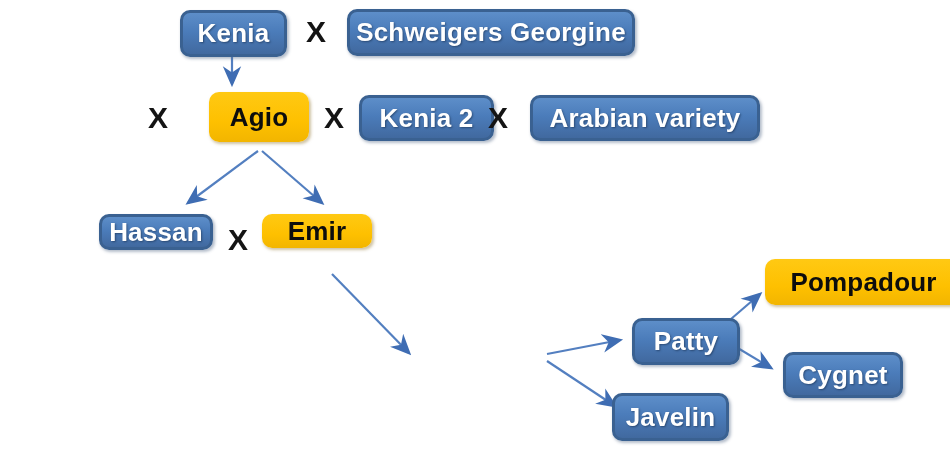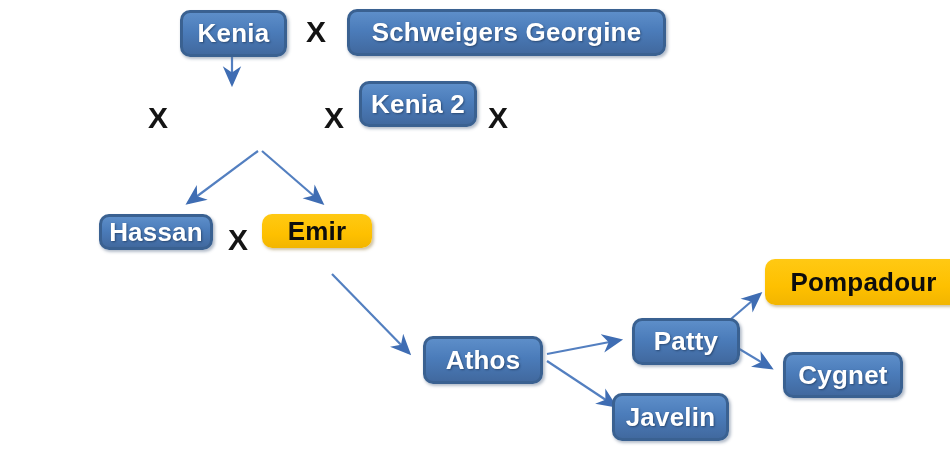--- a/index.html
+++ b/index.html
@@ -63,31 +63,32 @@
     <line x1="262" y1="151" x2="322" y2="203" marker-end="url(#ah)"></line>
     <line x1="332" y1="274" x2="409" y2="353" marker-end="url(#ah)"></line>
     <line x1="547" y1="354" x2="620" y2="340" marker-end="url(#ah)"></line>
     <line x1="547" y1="361" x2="615" y2="406" marker-end="url(#ah)"></line>
     <line x1="731" y1="319" x2="760" y2="294" marker-end="url(#ah)"></line>
     <line x1="731" y1="344" x2="771" y2="368" marker-end="url(#ah)"></line>
   </svg>
 
   <div class="node blue" style="left:180px;top:10px;width:107px;height:47px">Kenia</div>
   <span class="cross" style="left:316px;top:32px">X</span>
-  <div class="node blue" style="left:347px;top:9px;width:319px;height:47px">Schweigers Georgine</div>
+  <div class="node blue" style="left:347px;top:9px;width:288px;height:47px">Schweigers Georgine</div>
 
   <span class="cross" style="left:158px;top:118px">X</span>
+  <div class="node orange" style="left:209px;top:92px;width:100px;height:50px">Agio</div>
   <span class="cross" style="left:334px;top:118px">X</span>
-  <div class="node blue" style="left:359px;top:81px;width:118px;height:46px">Kenia 2</div>
+  <div class="node blue" style="left:359px;top:95px;width:135px;height:46px">Kenia 2</div>
   <span class="cross" style="left:498px;top:118px">X</span>
+  <div class="node blue" style="left:530px;top:95px;width:230px;height:46px">Arabian variety</div>
 
   <div class="node blue" style="left:99px;top:214px;width:114px;height:36px">Hassan</div>
   <span class="cross" style="left:238px;top:240px">X</span>
   <div class="node orange" style="left:262px;top:214px;width:110px;height:34px">Emir</div>
 
-  <div class="node blue" style="left:423px;top:336px;width:120px;height:48px">Athos</div>
   <div class="node blue" style="left:632px;top:318px;width:108px;height:47px">Patty</div>
   <div class="node blue" style="left:612px;top:393px;width:117px;height:48px">Javelin</div>
 
   <div class="node orange" style="left:765px;top:259px;width:197px;height:46px">Pompadour</div>
   <div class="node blue" style="left:783px;top:352px;width:120px;height:46px">Cygnet</div>
 
 </div>
 
 </body></html>

